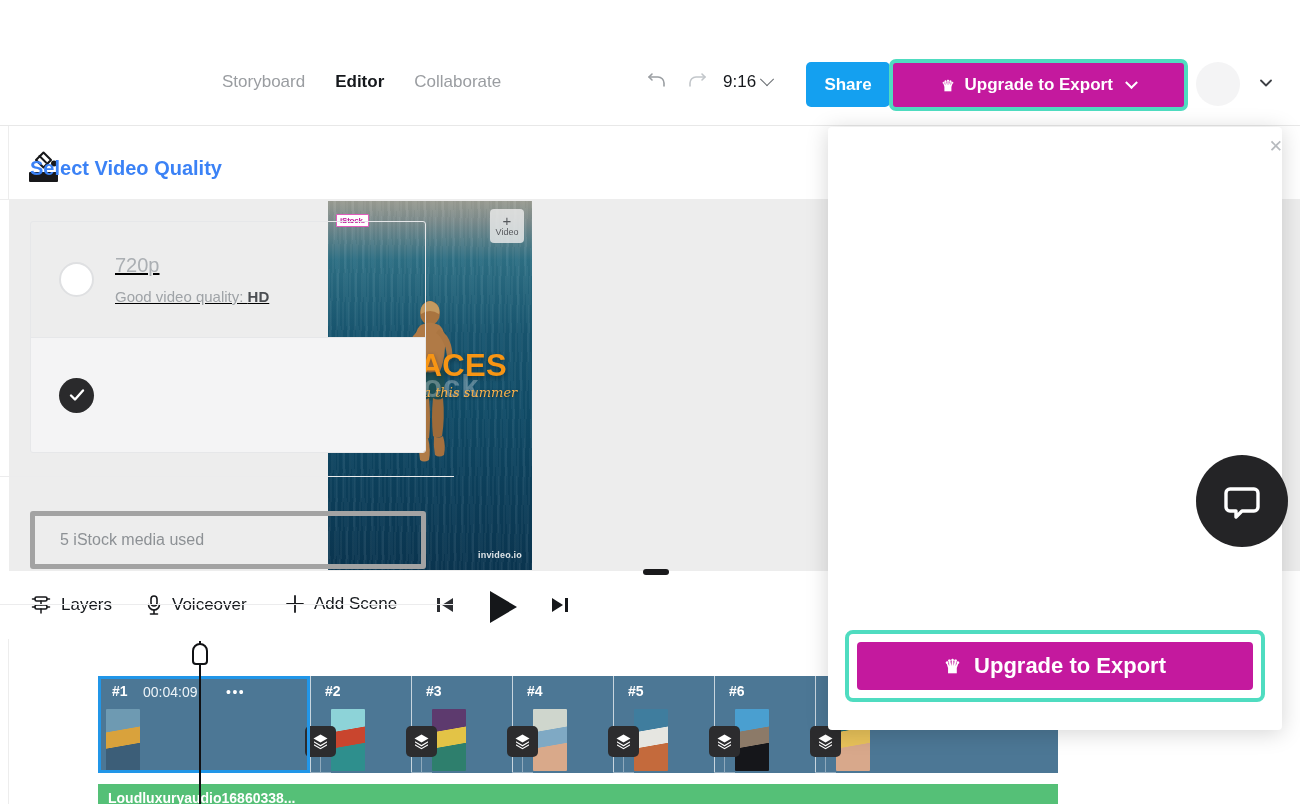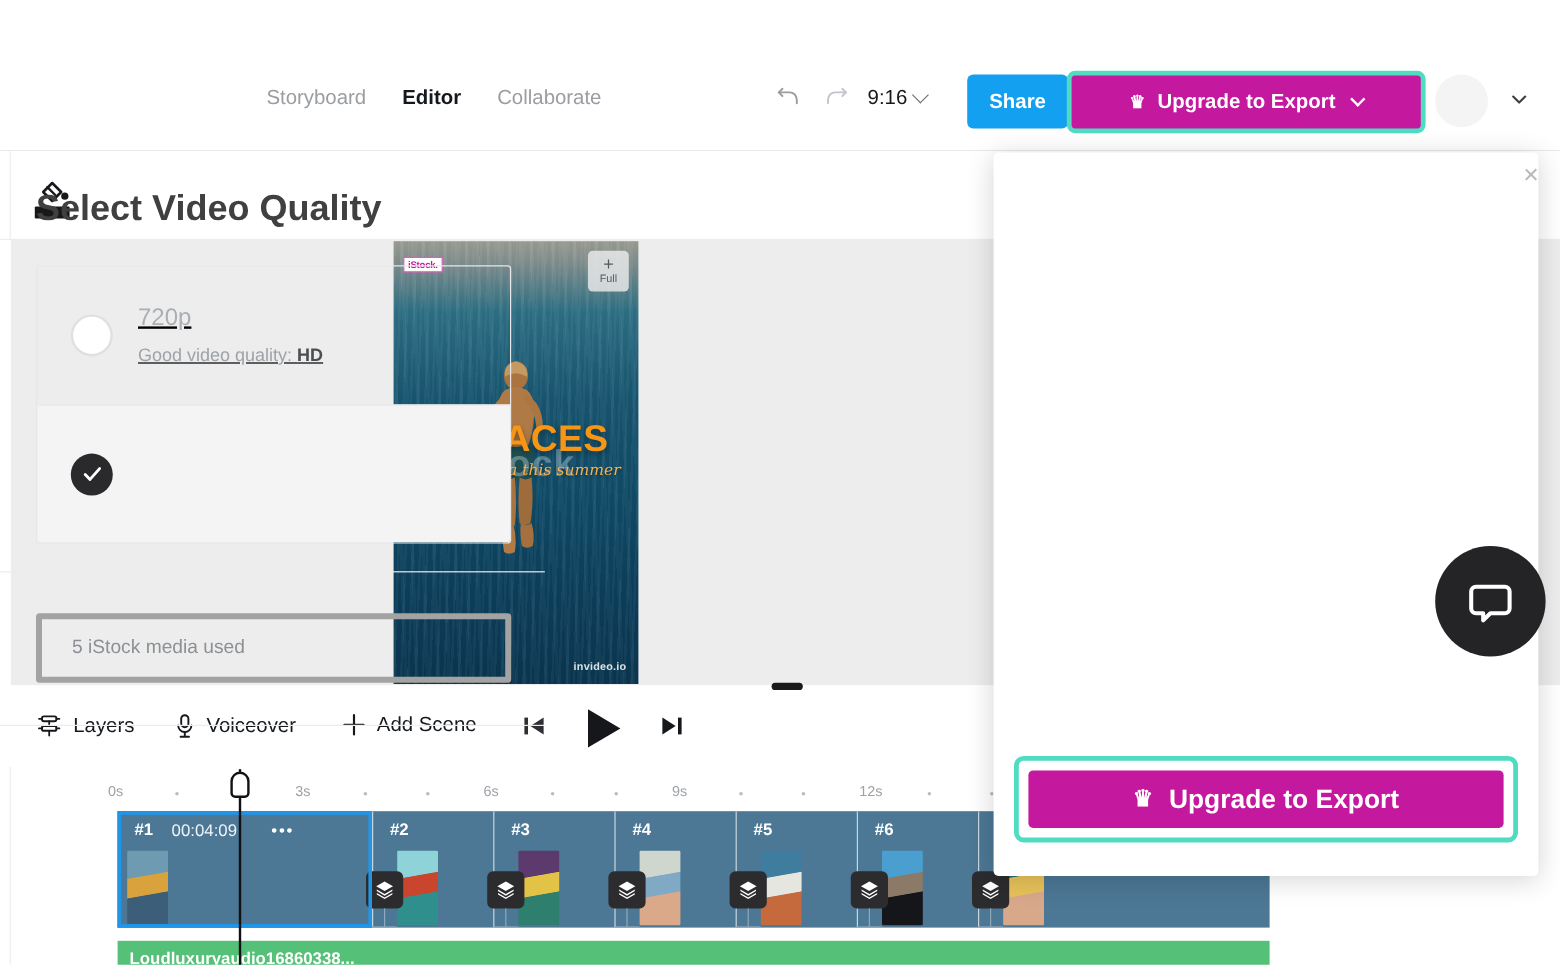--- a/index.html
+++ b/index.html
@@ -180,21 +180,21 @@
   .lock-icon { position: absolute; left: 44px; top: 762px; cursor: pointer; }
 
   
   .dialog {
     position: absolute; left: 828px; top: 83px; width: 454px; height: 603px;
     background: #fff; border-radius: 4px;
     box-shadow: 0 3px 22px rgba(0,0,0,0.17);
     z-index: 40;
   }
   .dlg-close { position: absolute; right: 17px; top: 92px; font-size: 17px; color: #b6babe; cursor: pointer; z-index: 42; }
-  .dlg-title { position: absolute; left: 30px; top: 113px; font-size: 30px; font-weight: 700; color: #404040; }
+  .dlg-title { position: absolute; left: 30px; top: 113px; font-size: 20px; font-weight: 700; color: #3b82f6; }
   .opts { position: absolute; left: 30px; top: 177px; width: 396px; border: 1px solid #e6e7e9; border-radius: 3px; overflow: hidden; }
   .opt { position: relative; height: 115px; display: flex; align-items: center; padding-left: 28px; cursor: pointer; }
   .opt + .opt { border-top: 1px solid #e6e7e9; }
   .opt.selected { background: #f4f4f5; }
   .radio { width: 35px; height: 35px; border-radius: 50%; border: 2px solid #dfe0e2; background: #fff; flex: none; }
   .radio.on {
     border: none; background: #2a2a2c;
     display: flex; align-items: center; justify-content: center;
   }
   .opt-text { margin-left: 21px; text-decoration: underline; }
@@ -304,21 +304,21 @@
       <path d="M17 99 q5 3 10 0 q2 22 0 40 q-5 3 -9 0 q-3 -20 -1 -40" fill="#a97440"></path>
       <path d="M31 99 q5 3 10 0 q2 20 -1 38 q-5 3 -9 0 q-2 -19 0 -38" fill="#9e6b3a"></path>
       <path d="M17 139 q5 3 9 0 q3 12 1 22 q-5 3 -9 0 q-2 -11 -1 -22" fill="#b07b47"></path>
       <path d="M32 137 q5 3 9 0 q3 10 1 19 q-5 3 -9 0 q-2 -10 -1 -19" fill="#a5703e"></path>
     </svg>
 
     <div class="wm">iStock</div>
     <div class="istock-badge">iStock.</div>
     <div class="logo-box">
       <span class="logo-plus">+</span>
-      <span>Full</span>
+      <span>Video</span>
     </div>
     <div class="title-5p">5 PLACES</div>
     <div class="subtitle-5p">to visit in usa this summer</div>
     <div class="invideo-wm">invideo.io</div>
   </div>
 
   <div class="split-handle"></div>
 
   <div class="playbar">
     <div class="pb-item" style="left:30px; top:19px;">
@@ -362,41 +362,20 @@
         <path d="M4 5 L15 12 L4 19 Z" fill="#15171a"></path>
         <rect x="17" y="5" width="3" height="14" fill="#15171a"></rect>
       </svg>
     </div>
 
   </div>
 
   <div class="timeline"></div>
   <div class="tl-sep"></div>
 
-  <div class="ruler">
-    <div class="rlabel" style="left:0px;">0s</div>
-    <div class="rlabel" style="left:156px;">3s</div>
-    <div class="rlabel" style="left:313px;">6s</div>
-    <div class="rlabel" style="left:470px;">9s</div>
-    <div class="rlabel" style="left:626px;">12s</div>
-    <div id="ruler-dots">
-        <div class="rdot" style="left: 56.2px;"></div>
-        <div class="rdot" style="left: 108.4px;"></div>
-        <div class="rdot" style="left: 212.8px;"></div>
-        <div class="rdot" style="left: 265px;"></div>
-        <div class="rdot" style="left: 369.4px;"></div>
-        <div class="rdot" style="left: 421.6px;"></div>
-        <div class="rdot" style="left: 526px;"></div>
-        <div class="rdot" style="left: 578.2px;"></div>
-        <div class="rdot" style="left: 682.6px;"></div>
-        <div class="rdot" style="left: 734.8px;"></div>
-        <div class="rdot" style="left: 839.2px;"></div>
-        <div class="rdot" style="left: 891.4px;"></div>
-      </div>
-  </div>
 
   <div class="sel-fill"></div>
 
   <div class="scenes">
     <div id="scene-list">
         <div class="scene" style="left: 0px; width: 212px;">
           <div class="scene-no">#1</div>
           <div class="scene-dur">00:04:09</div>
           <div class="scene-dots">•••</div>
           <div class="thumb" style="left: 8px; background: linear-gradient(170deg, rgb(110, 154, 178) 0%, rgb(110, 154, 178) 34%, rgb(217, 162, 60) 35%, rgb(217, 162, 60) 58%, rgb(60, 94, 120) 59%, rgb(60, 94, 120) 100%);"></div>

